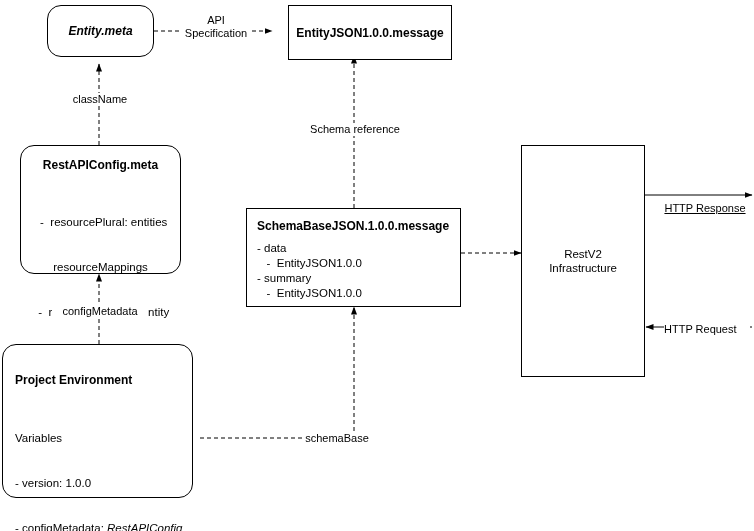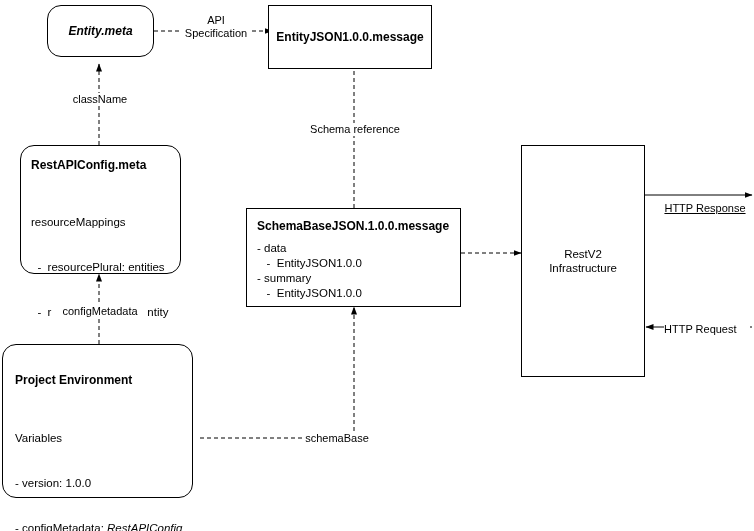--- a/index.html
+++ b/index.html
@@ -101,29 +101,29 @@
     <line x1="752" y1="327" x2="646" y2="327" stroke="#000000" stroke-width="1" marker-end="url(#arrow)"></line>
 
     <line x1="536" y1="145" x2="536" y2="368" stroke="#000000" stroke-width="1"></line>
     <line x1="630" y1="145" x2="630" y2="368" stroke="#000000" stroke-width="1"></line>
   </svg>
 
   <div class="node rounded center-box" style="left:47px; top:5px; width:107px; height:52px;align-items:center;">
     <span class="node-title italic">Entity.meta</span>
   </div>
 
-  <div class="node center-box" style="left:268px; top:5px; width:164px; height:64px;">
+  <div class="node center-box" style="left:288px; top:5px; width:164px; height:55px;">
     <span class="node-title">EntityJSON1.0.0.message</span>
   </div>
 
-  <div class="node rounded" style="left:20px; top:145px; width:161px; height:129px; padding:12px 10px 0 10px;">
+  <div class="node rounded" style="left:20px; top:145px; width:161px; height:129px; padding:12px 10px 0 10px;text-align:center;">
     <div class="node-title">RestAPIConfig.meta</div>
     <div class="node-body" style="margin-top:13px;">
+      <div>  -  resourcePlural: entities</div>
       <div>resourceMappings</div>
-      <div>  -  resourcePlural: entities</div>
       <div>  -  resourceSingular: entity</div>
       <div><span>  -  className: </span><span class="it">Entity</span></div>
     </div>
   </div>
 
   <div class="node" style="left:246px; top:208px; width:215px; height:99px; padding:10px 10px 18px 10px;">
     <div class="node-title">SchemaBaseJSON.1.0.0.message</div>
     <div class="node-body" style="margin-top:8px;">- data
    -  EntityJSON1.0.0
 - summary

